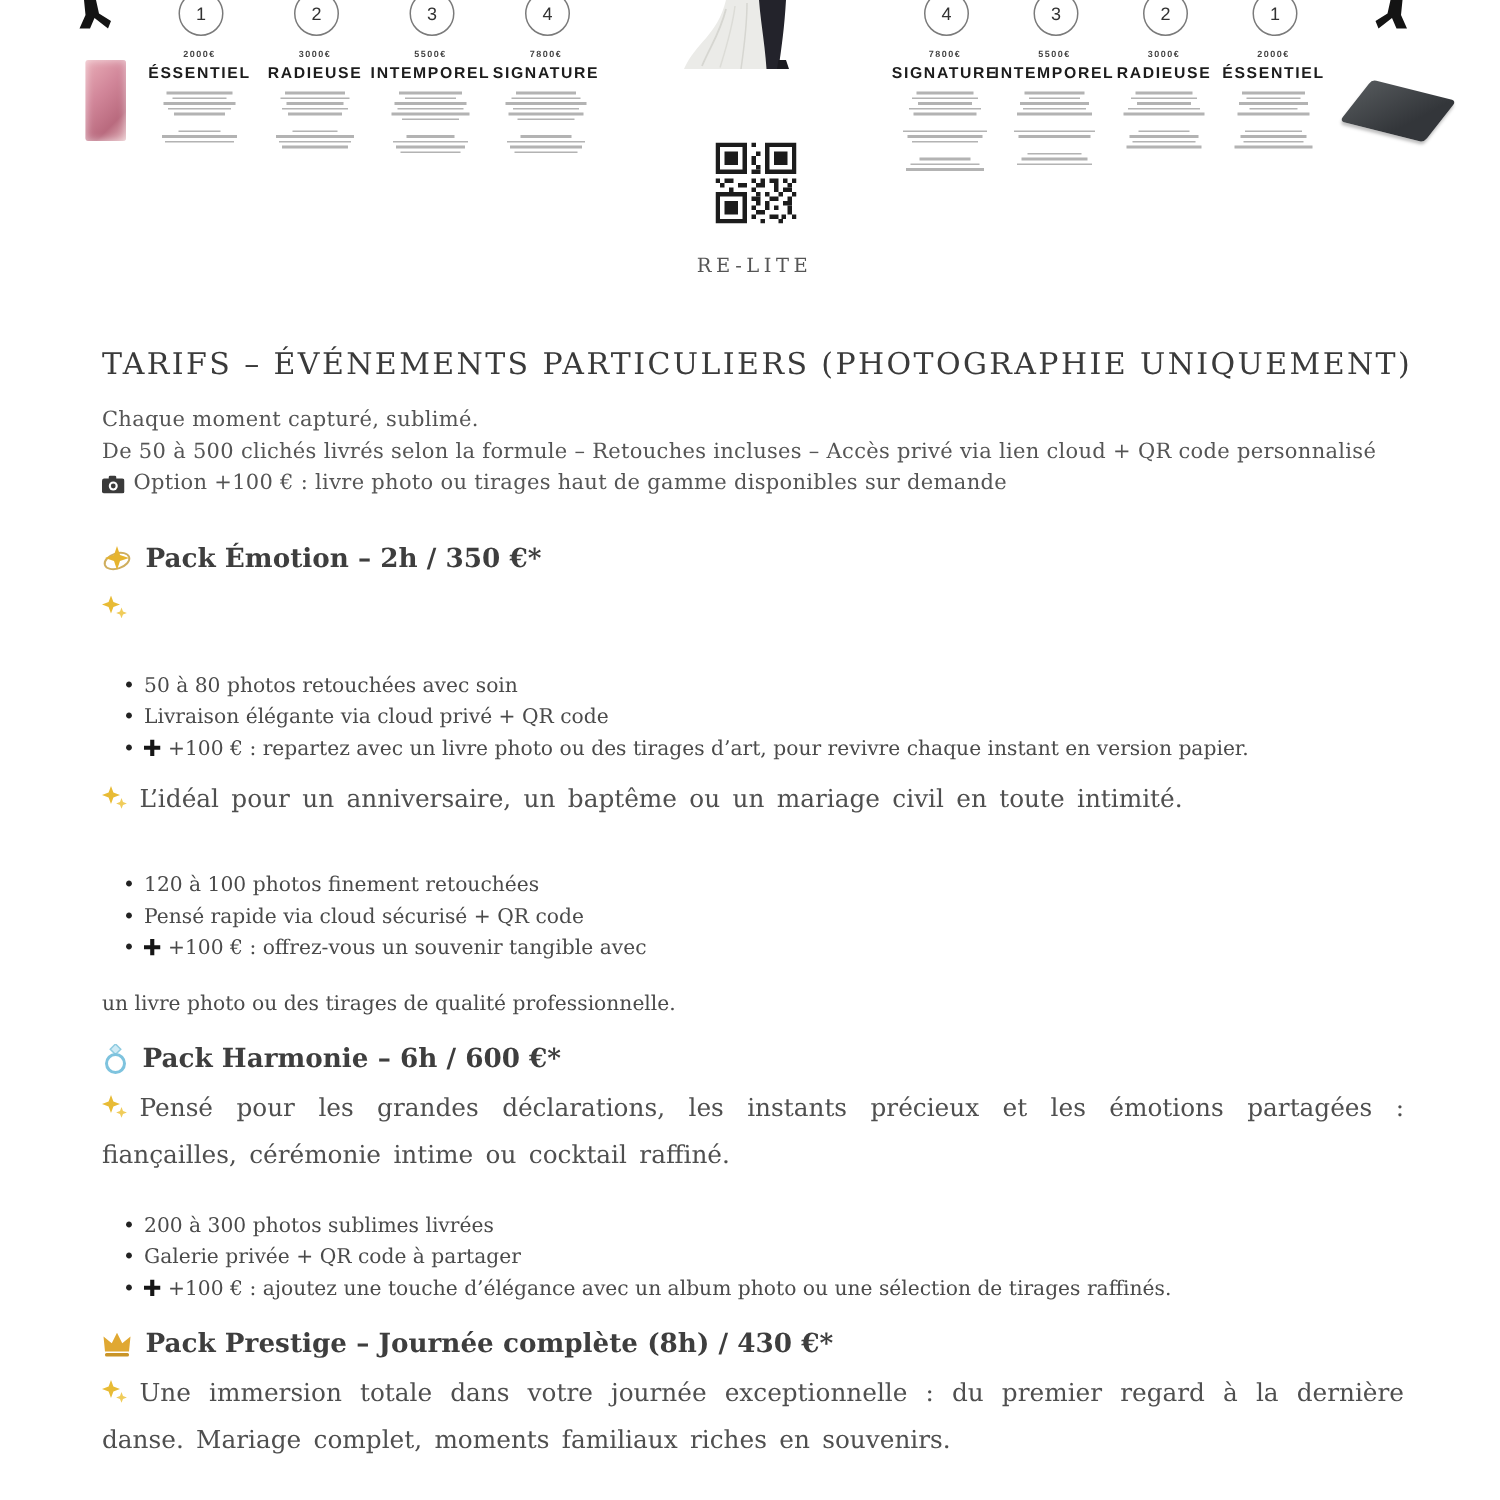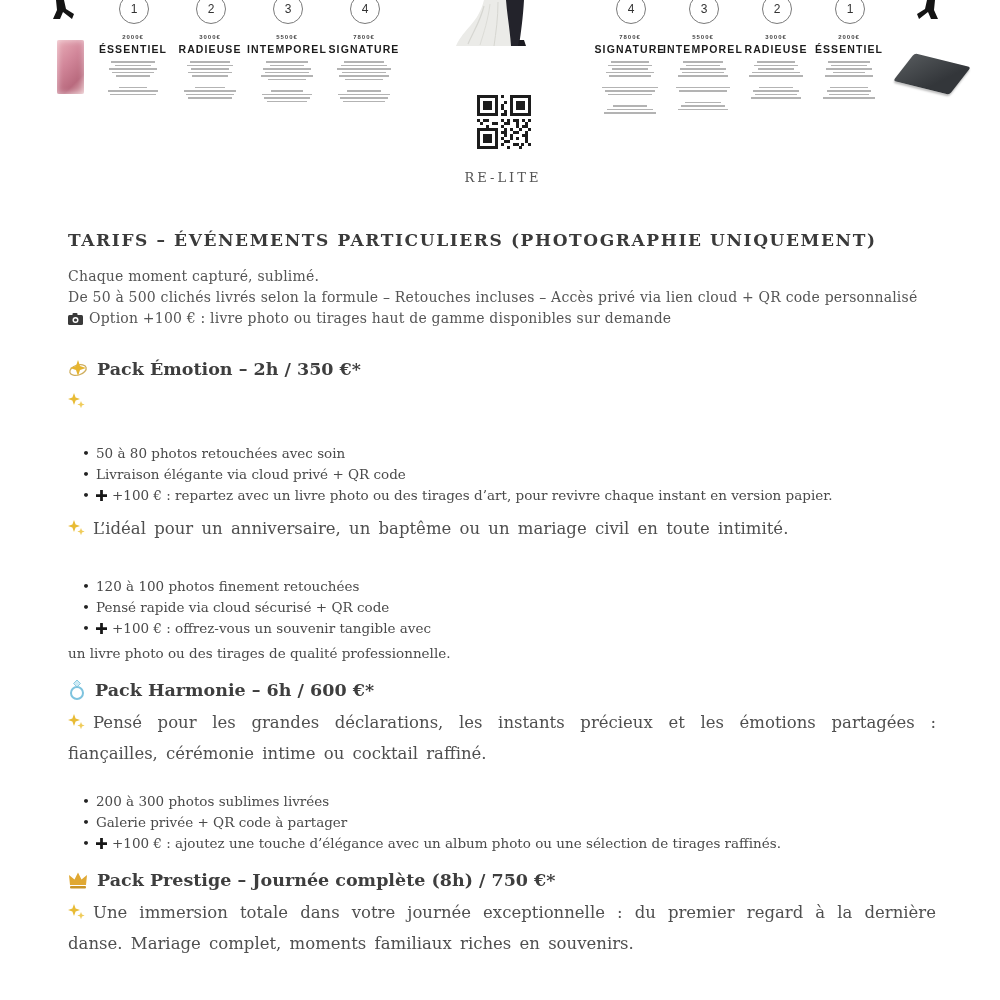--- a/index.html
+++ b/index.html
@@ -25,33 +25,33 @@
   .tablet{position:absolute;left:903px;top:58px;width:58px;height:32px;border-radius:3px;
           background:linear-gradient(125deg,#53575a,#33363a 70%);
           transform:rotate(14deg) skewX(-24deg);box-shadow:1px 2px 2px rgba(0,0,0,.25);}
   .couple{position:absolute;left:448px;top:0;}
   .qr{position:absolute;left:477px;top:95px;}
   .brand-label{position:absolute;left:448px;top:170px;width:110px;text-align:center;
                font-size:13px;letter-spacing:3px;color:#555;}
 
   
   .content{position:absolute;left:68px;top:230px;width:868px;}
-  h1.doc-title{margin:0;font-size:17px;font-weight:bold;letter-spacing:1.6px;color:#3a3a3a;
+  h1.doc-title{margin:0;font-size:20px;font-weight:normal;letter-spacing:1.6px;color:#3a3a3a;
                white-space:nowrap;}
   .intro{margin-top:16px;font-size:14px;line-height:21px;color:#555;letter-spacing:.2px;}
   .intro .row{display:flex;align-items:center;gap:6px;}
   .pack-head{display:flex;align-items:center;gap:9px;font-size:17.5px;font-weight:bold;color:#3e3e3e;}
   .pack-desc{margin-top:7px;font-size:16.5px;color:#4f4f4f;line-height:31px;word-spacing:3px;
              text-align:justify;}
   .pack-desc .icn{display:inline-block;vertical-align:-3px;margin-right:8px;}
   .bullets{font-size:13.5px;color:#4a4a4a;line-height:21px;}
   .bullet{display:flex;align-items:baseline;padding-left:14px;}
   .bullet .dot{width:14px;flex:none;color:#222;}
   .bullet .plus{flex:none;margin-right:5px;transform:translateY(1px);}
-  .cont-line{margin-top:4px;}
+  .cont-line{margin-top:16px;}
   .mt30{margin-top:30px}.mt28{margin-top:28px}.mt26{margin-top:26px}.mt32{margin-top:32px}
   .mt22{margin-top:22px}.mt16{margin-top:16px}
 </style>
 </head>
 <body>
 
 <div class="page">
 
   <div class="banner">
 
@@ -396,21 +396,21 @@
           </svg>
         <span>+100 € : ajoutez une touche d’élégance avec un album photo ou une sélection de tirages raffinés.</span>
         </div>
     </div>
 
     <div class="pack-head mt16">
       <svg width="20" height="18" viewBox="0 0 20 18">
         <path d="M2,14 L1,4 L6.5,8.5 L10,1.5 L13.5,8.5 L19,4 L18,14 Z" fill="#e0a832"></path>
         <rect x="2" y="15" width="16" height="2.4" rx="1" fill="#c99427"></rect>
       </svg>
-      <span>Pack Prestige – Journée complète (8h) / 750 €*</span>
+      <span>Pack Prestige – Journée complète (8h) / 430 €*</span>
     </div>
     <div class="pack-desc">
       <svg class="icn" width="17" height="17" viewBox="0 0 17 17">
         <path d="M6,0 L7.6,4.4 L12,6 L7.6,7.6 L6,12 L4.4,7.6 L0,6 L4.4,4.4 Z" fill="#e8bb35"></path>
         <path d="M13,8 L14,10.6 L16.6,11.6 L14,12.6 L13,15.2 L12,12.6 L9.4,11.6 L12,10.6 Z" fill="#f0cc5a"></path>
       </svg><span>Une immersion totale dans votre journée exceptionnelle : du premier regard à la dernière danse. Mariage complet, moments familiaux riches en souvenirs.</span>
     </div>
 
   </div>
 </div>

